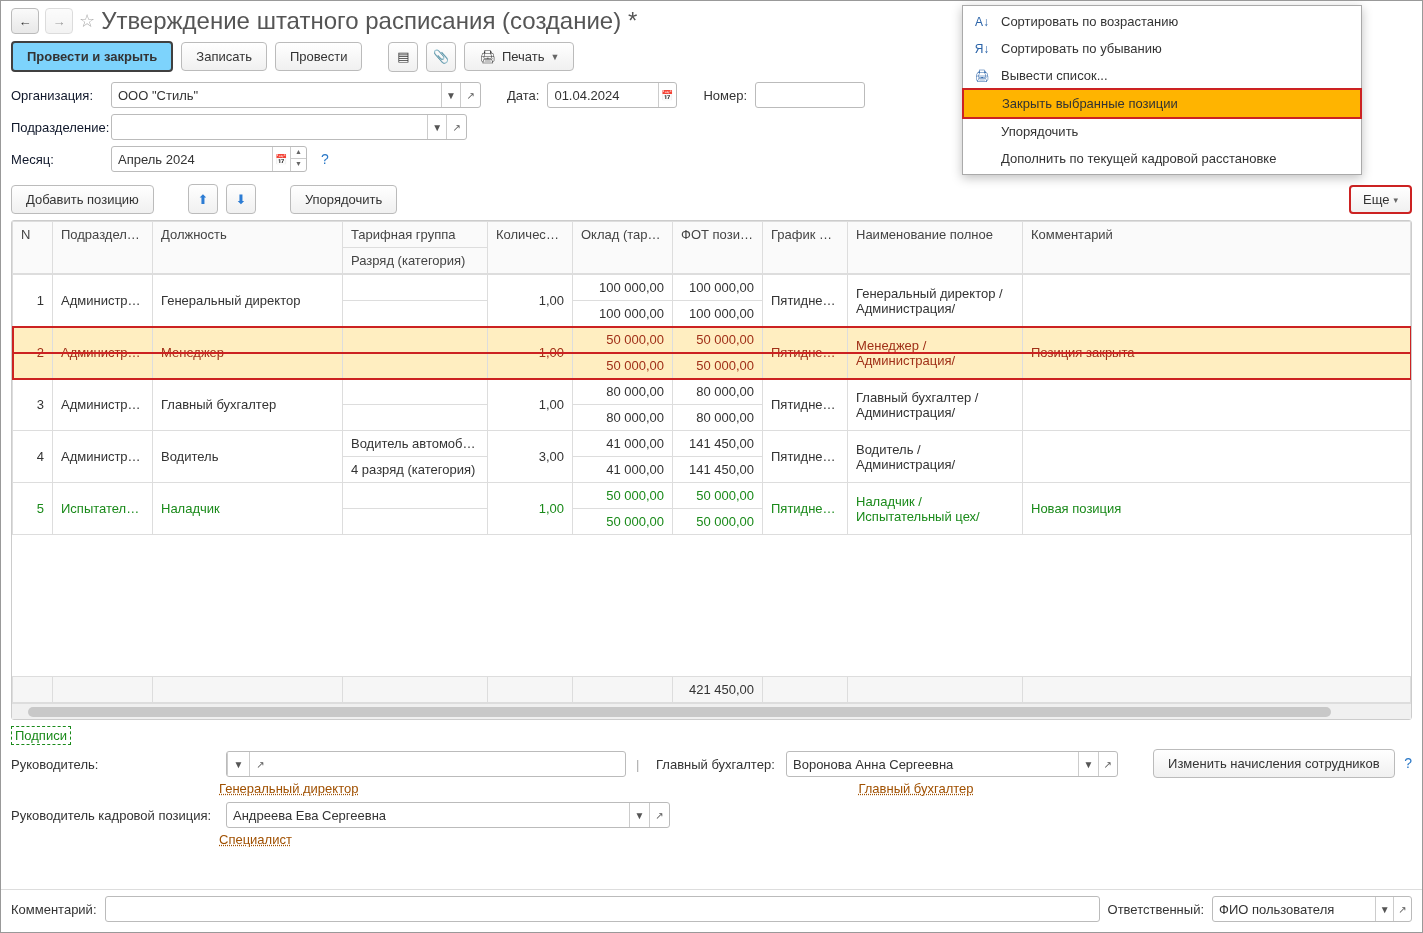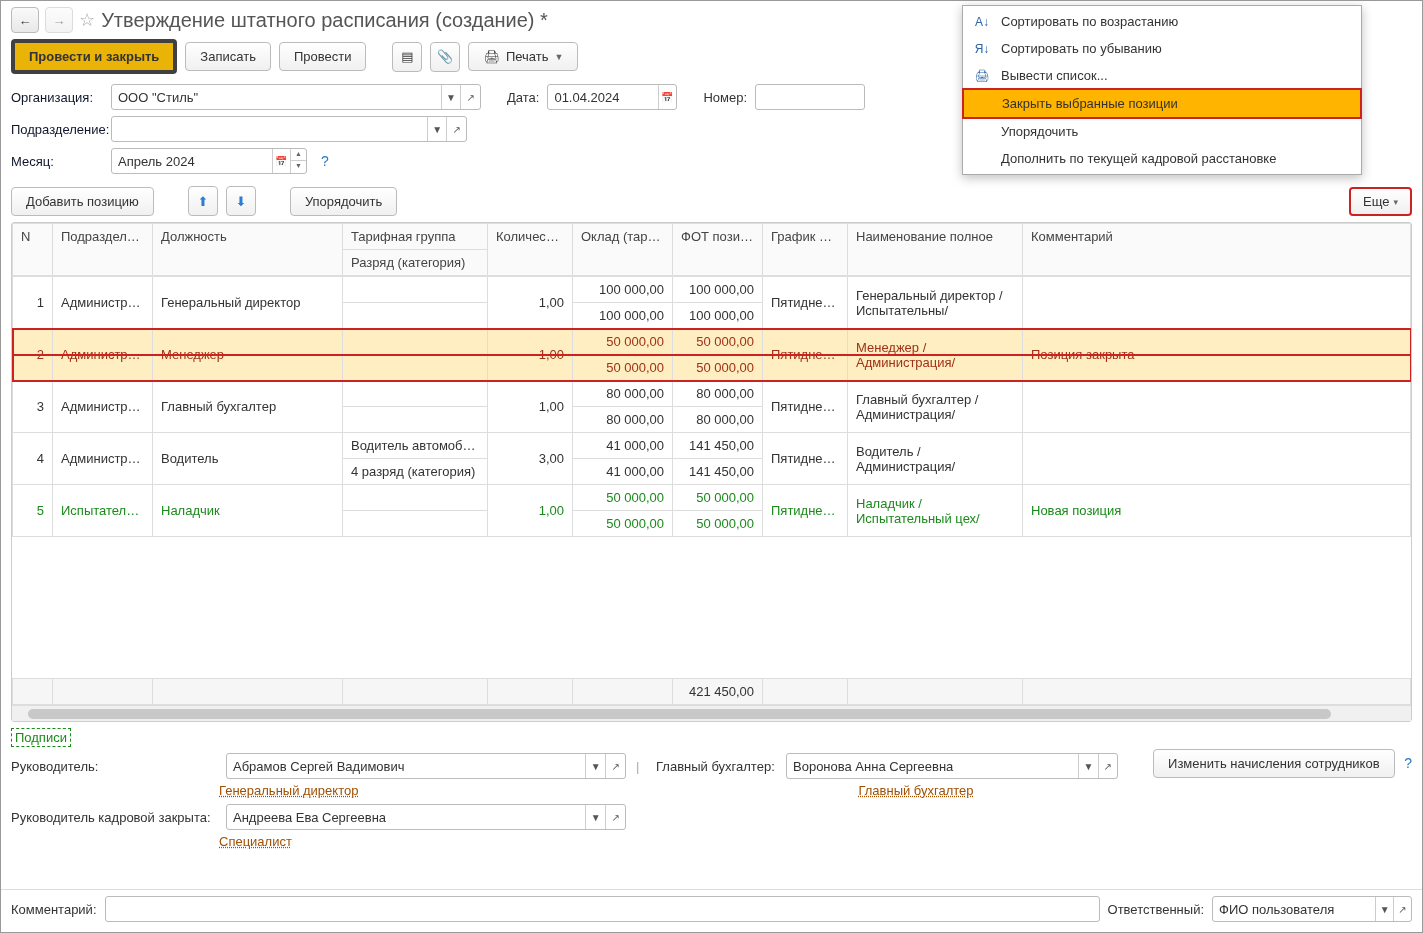--- a/index.html
+++ b/index.html
@@ -2,25 +2,25 @@
 <html><head>
 <meta charset="utf-8">
 <style>
 * { box-sizing: border-box; margin: 0; padding: 0; font-family: Arial, sans-serif; font-size: 13px; color: #333; }
 body { background: #fff; width: 1423px; height: 933px; position: relative; overflow: hidden; border: 1px solid #999; }
 
 
 .title-row { display: flex; align-items: center; padding: 6px 10px; gap: 6px; }
 .nav-btn { width: 28px; height: 26px; border: 1px solid #bbb; background: linear-gradient(#fafafa,#e8e8e8); border-radius: 4px; display: flex; align-items: center; justify-content: center; cursor: pointer; }
 .star-icon { color: #aaa; font-size: 18px; }
-.page-title { font-size: 20px; color: #555; font-weight: 400; }
+.page-title { font-size: 24px; color: #555; font-weight: 400; }
 
 
 .toolbar { display: flex; align-items: center; padding: 0 10px 10px 10px; gap: 8px; }
-.btn-primary { background: #eab308; border: 4px solid #404040; padding: 6px 14px; border-radius: 4px; font-weight: bold; cursor: pointer; }
+.btn-primary { background: #7dd3fc; border: 2px solid #404040; padding: 6px 14px; border-radius: 4px; font-weight: bold; cursor: pointer; }
 .btn { background: linear-gradient(#fff,#f0f0f0); border: 1px solid #bbb; padding: 6px 14px; border-radius: 4px; cursor: pointer; }
 .btn-icon { width: 30px; height: 30px; padding: 0; display:flex; align-items:center; justify-content:center; }
 .btn-dd { display:flex; align-items:center; gap:6px; }
 .dd-caret { font-size:9px; color:#666; }
 
 
 .form-area { padding: 0 10px; }
 .form-row { display: flex; align-items: center; margin-bottom: 6px; gap: 8px; }
 .label { width: 92px; color: #0f172a; }
 .label-wide { width: 106px; }
@@ -208,21 +208,21 @@
       <tbody id="rows-body">
           <tr class="">
             <td class="num" rowspan="2">1</td>
             <td rowspan="2">Администраци</td>
             <td rowspan="2">Генеральный директор</td>
             <td></td>
             <td class="num" rowspan="2">1,00</td>
             <td class="num">100 000,00</td>
             <td class="num">100 000,00</td>
             <td rowspan="2">Пятидневка</td>
-            <td rowspan="2" style="white-space:normal">Генеральный директор /Испытательны/</td>
+            <td rowspan="2" style="white-space:normal">Генеральный директор /Администрация/</td>
             <td rowspan="2"></td>
           </tr>
           <tr class="">
             <td></td>
             <td class="num">100 000,00</td>
             <td class="num">100 000,00</td>
           </tr>
           <tr class="row-closed">
             <td class="num" rowspan="2">2</td>
             <td rowspan="2">Администраци</td>
@@ -324,40 +324,39 @@
   </table>
   <div class="scrollbar-h"></div>
 </div>
 
 <div class="footer-area">
   <span class="signatures-link">Подписи</span>
 
   <div class="sig-row">
     <span class="sig-label">Руководитель:</span>
     <div class="input-wrap" style="width:400px">
-      <input value="Абрамов Сергей Вадимович" style="">
       <div class="input-addon">▼</div>
       <div class="input-addon">↗</div>
     </div>
     <span style="width:10px;color:#aaa">|</span>
     <span style="width:120px">Главный бухгалтер:</span>
     <div class="input-wrap" style="width:332px">
       <input value="Воронова Анна Сергеевна" style="">
       <div class="input-addon">▼</div>
       <div class="input-addon">↗</div>
     </div>
   </div>
   <div style="display:flex;gap:500px">
     <span class="sig-link">Генеральный директор</span>
     <span class="sig-link" style="margin-left:0">Главный бухгалтер</span>
   </div>
 
   <div class="sig-row" style="margin-top:6px">
-    <span class="sig-label">Руководитель кадровой закрыта:</span>
-    <div class="input-wrap" style="width:400px">
+    <span class="sig-label">Руководитель кадровой позиция:</span>
+    <div class="input-wrap" style="width:444px">
       <input value="Андреева Ева Сергеевна" style="">
       <div class="input-addon">▼</div>
       <div class="input-addon">↗</div>
     </div>
   </div>
   <span class="sig-link">Специалист</span>
 </div>
 
 <div class="right-bar">
   <button class="btn">Изменить начисления сотрудников</button>

